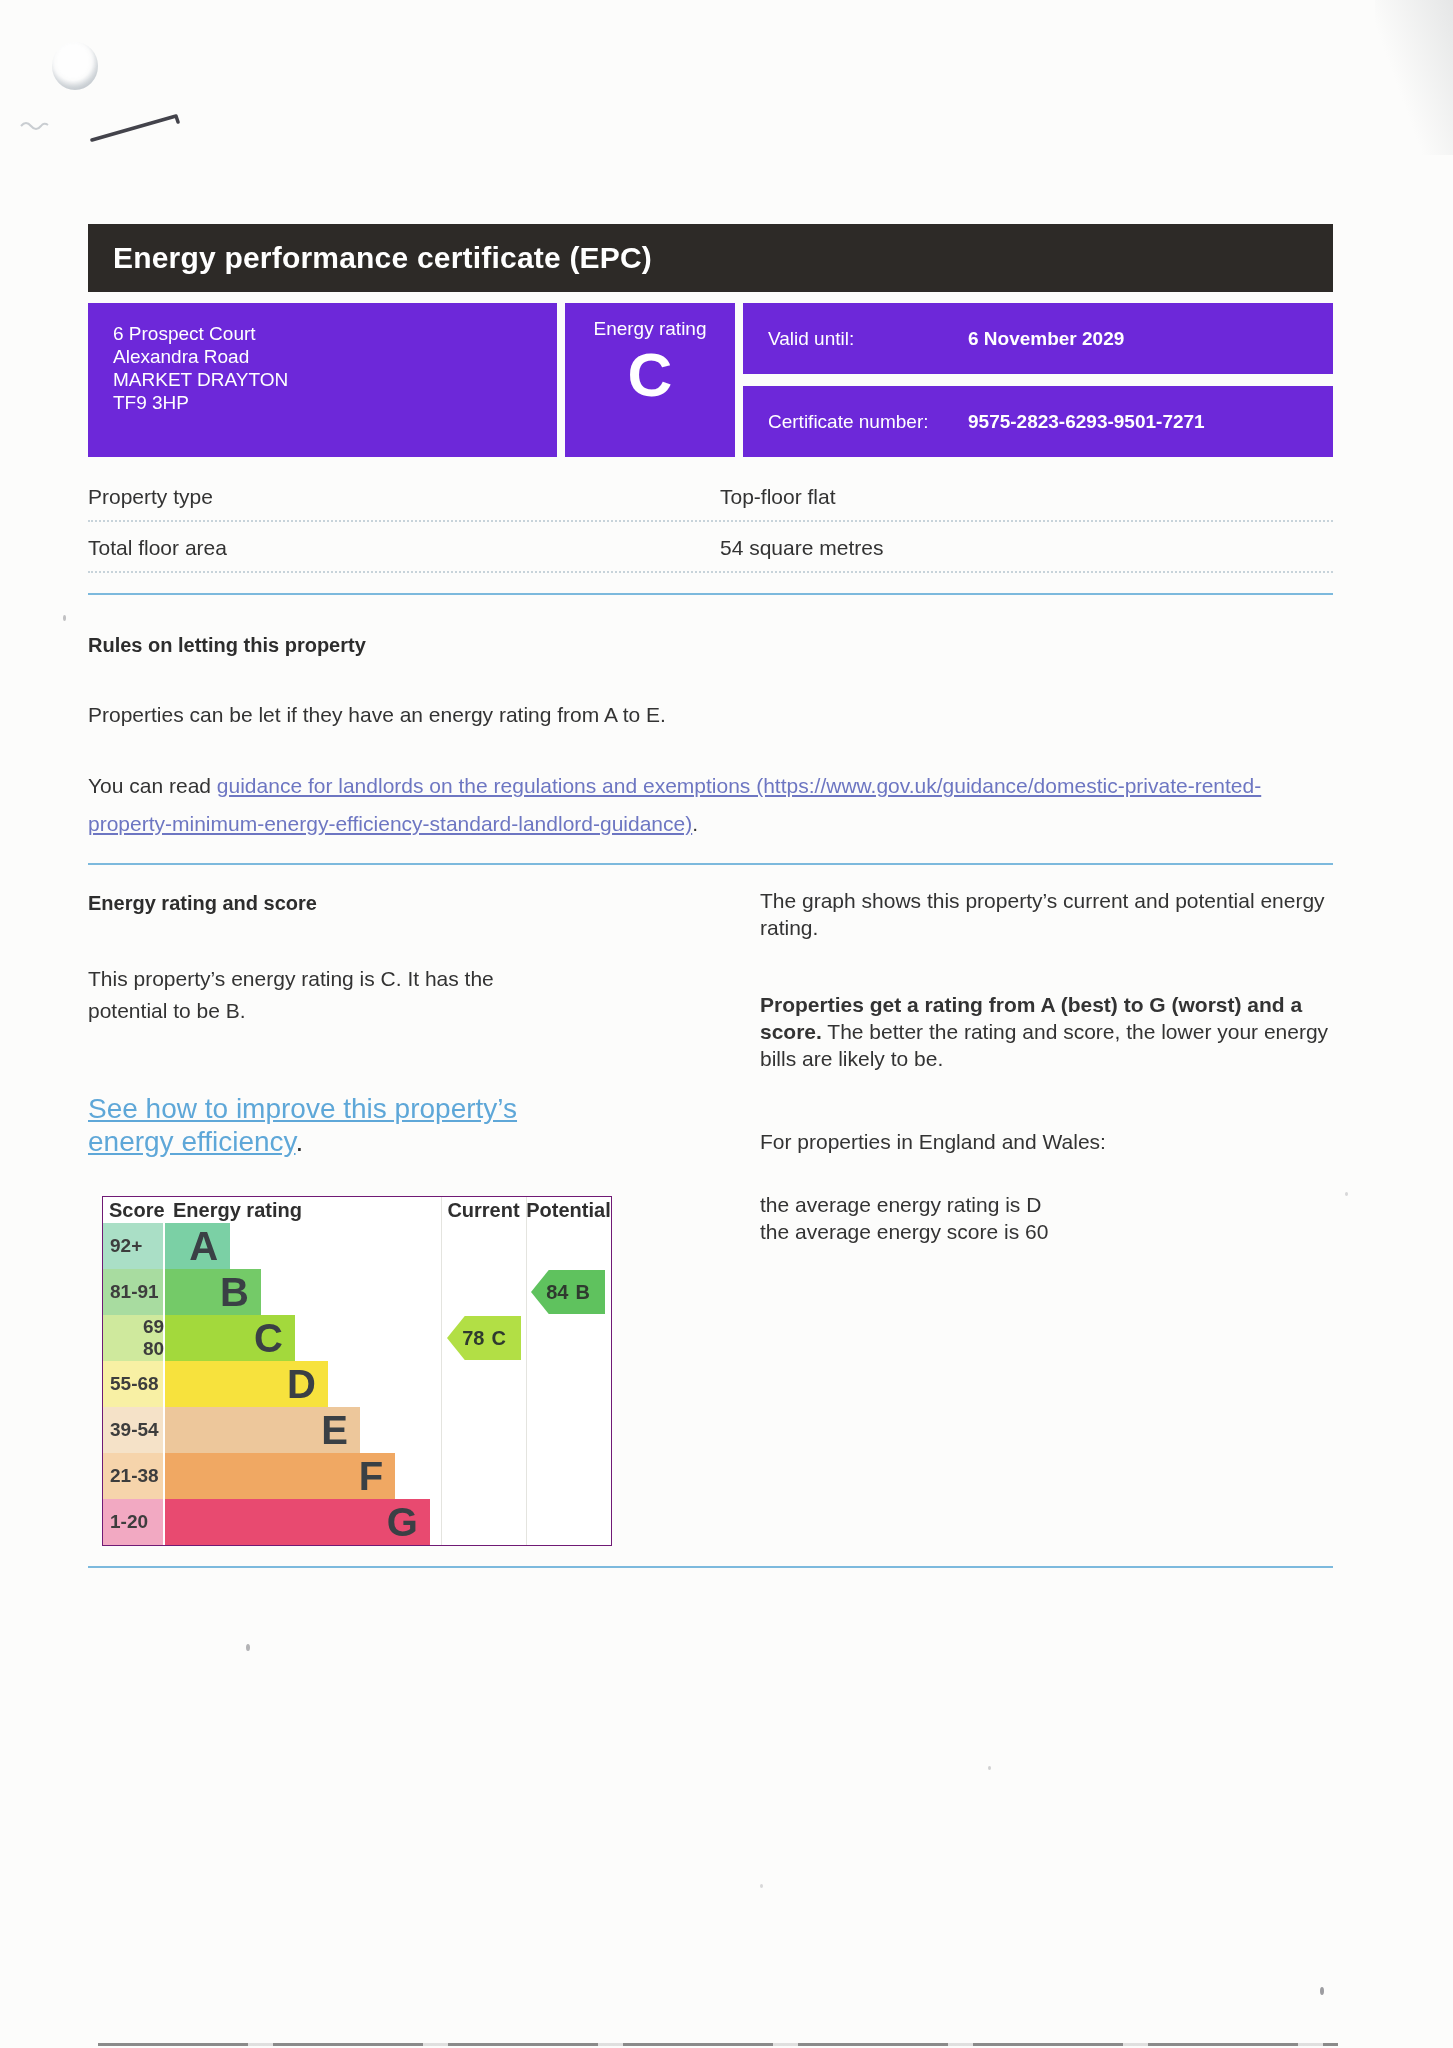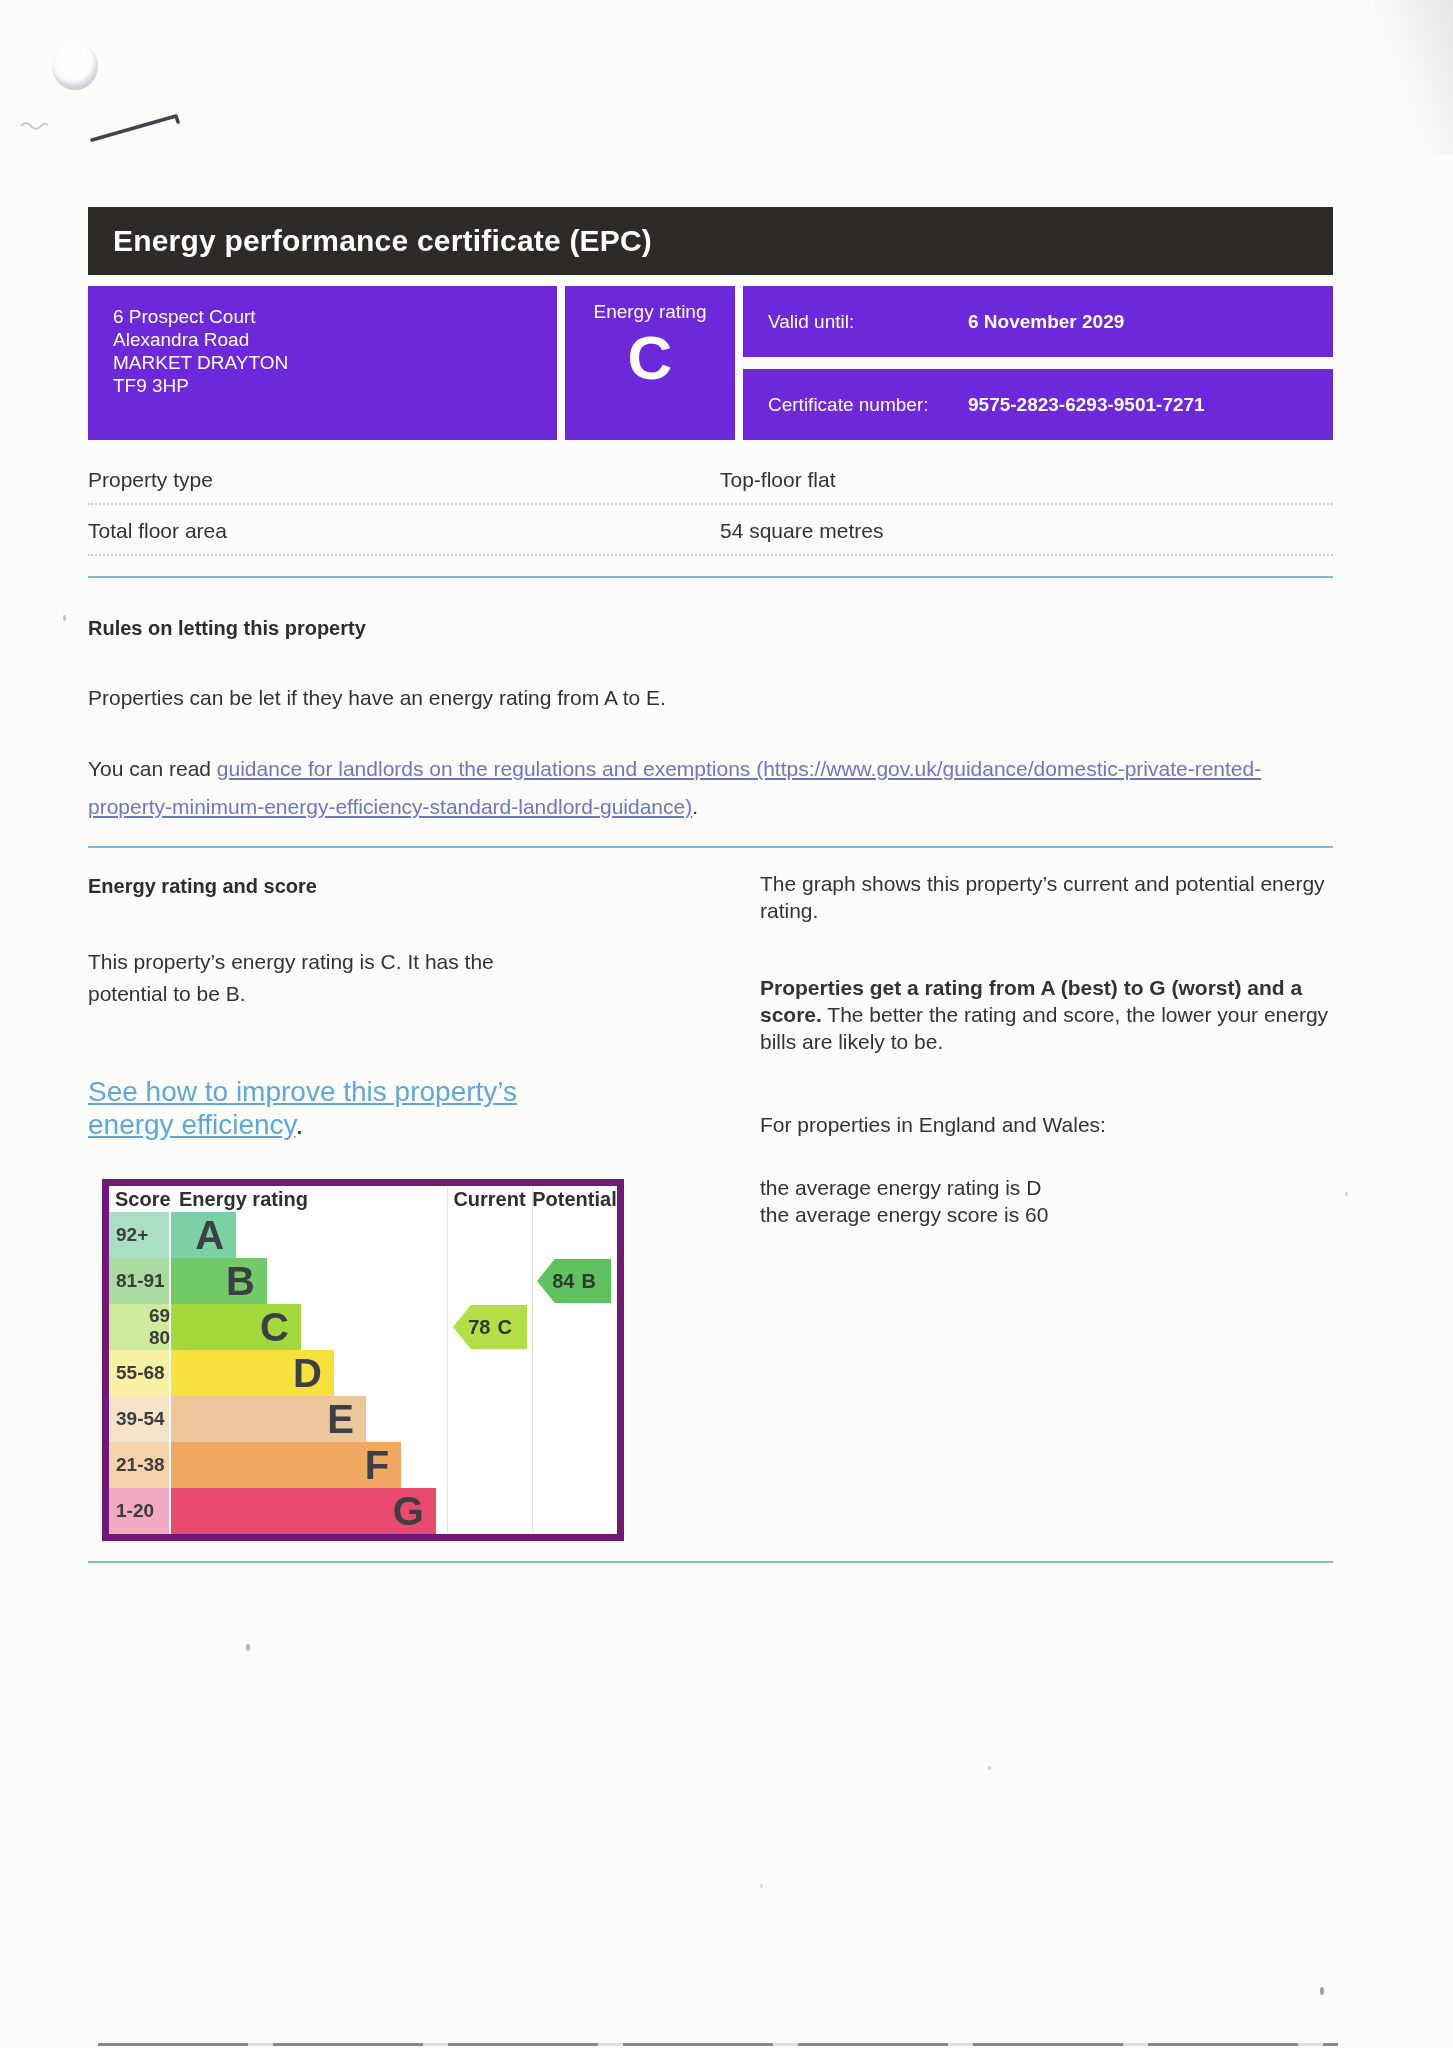--- a/index.html
+++ b/index.html
@@ -1,18 +1,18 @@
 <!DOCTYPE html>
 <html><head>
 <meta charset="utf-8">
 <style>
   html,body{margin:0;padding:0;background:#ffffff;}
   .page{position:relative;width:1453px;height:2048px;background:#fcfcfb;overflow:hidden;
         font-family:"Liberation Sans",sans-serif;color:#333;}
-  .content{position:absolute;left:88px;top:207px;width:1245px;}
+  .content{position:absolute;left:88px;top:224px;width:1245px;}
 
   
   .header-bar{background:#2d2a27;height:68px;display:flex;align-items:center;}
   .header-bar .title{color:#fff;font-size:30px;font-weight:bold;margin-left:25px;letter-spacing:.2px;}
 
   
   .summary{display:flex;margin-top:11px;height:154px;}
   .bluebox{background:#6d28d9;color:#fff;box-sizing:border-box;}
   .address-box{width:469px;padding:19px 0 0 25px;font-size:19px;line-height:23px;}
   .rating-box{width:170px;margin-left:8px;text-align:center;padding-top:15px;font-size:19px;}
@@ -40,21 +40,21 @@
   .col-left{width:612px;}
   .col-right{width:573px;margin-left:60px;}
   .col-left .intro{margin-top:44px;font-size:21px;line-height:32px;width:470px;}
   .col-left .improve{margin-top:65px;font-size:28px;line-height:33px;width:450px;}
   .col-right p{margin:0;font-size:21px;line-height:27px;}
   .col-right .p2{margin-top:50px;}
   .col-right .p3{margin-top:56px;}
   .col-right .p4{margin-top:36px;}
 
   
-  .chart{position:relative;margin:38px 0 0 14px;width:508px;background:#fff;border:7px solid #701a75;}
+  .chart{position:relative;margin:38px 0 0 14px;width:508px;background:#fff;border:1px solid #701a75;}
   .chart-header{display:flex;height:26px;align-items:center;font-weight:bold;font-size:20px;color:#2f2f2f;}
   .h-score{width:60px;padding-left:6px;box-sizing:border-box;}
   .h-rating{flex:1;padding-left:10px;box-sizing:border-box;}
   .h-current,.h-potential{width:85px;text-align:center;}
   .band-row{display:flex;height:46px;}
   .score-cell{width:60px;display:flex;align-items:center;padding-left:7px;box-sizing:border-box;
               font-weight:bold;font-size:19px;color:#3d3d3d;}
   .band-area{flex:1;margin-left:2px;}
   .band-bar{height:100%;display:flex;align-items:center;justify-content:flex-end;
             padding-right:12px;box-sizing:border-box;font-weight:bold;font-size:40px;color:#3a4045;}

